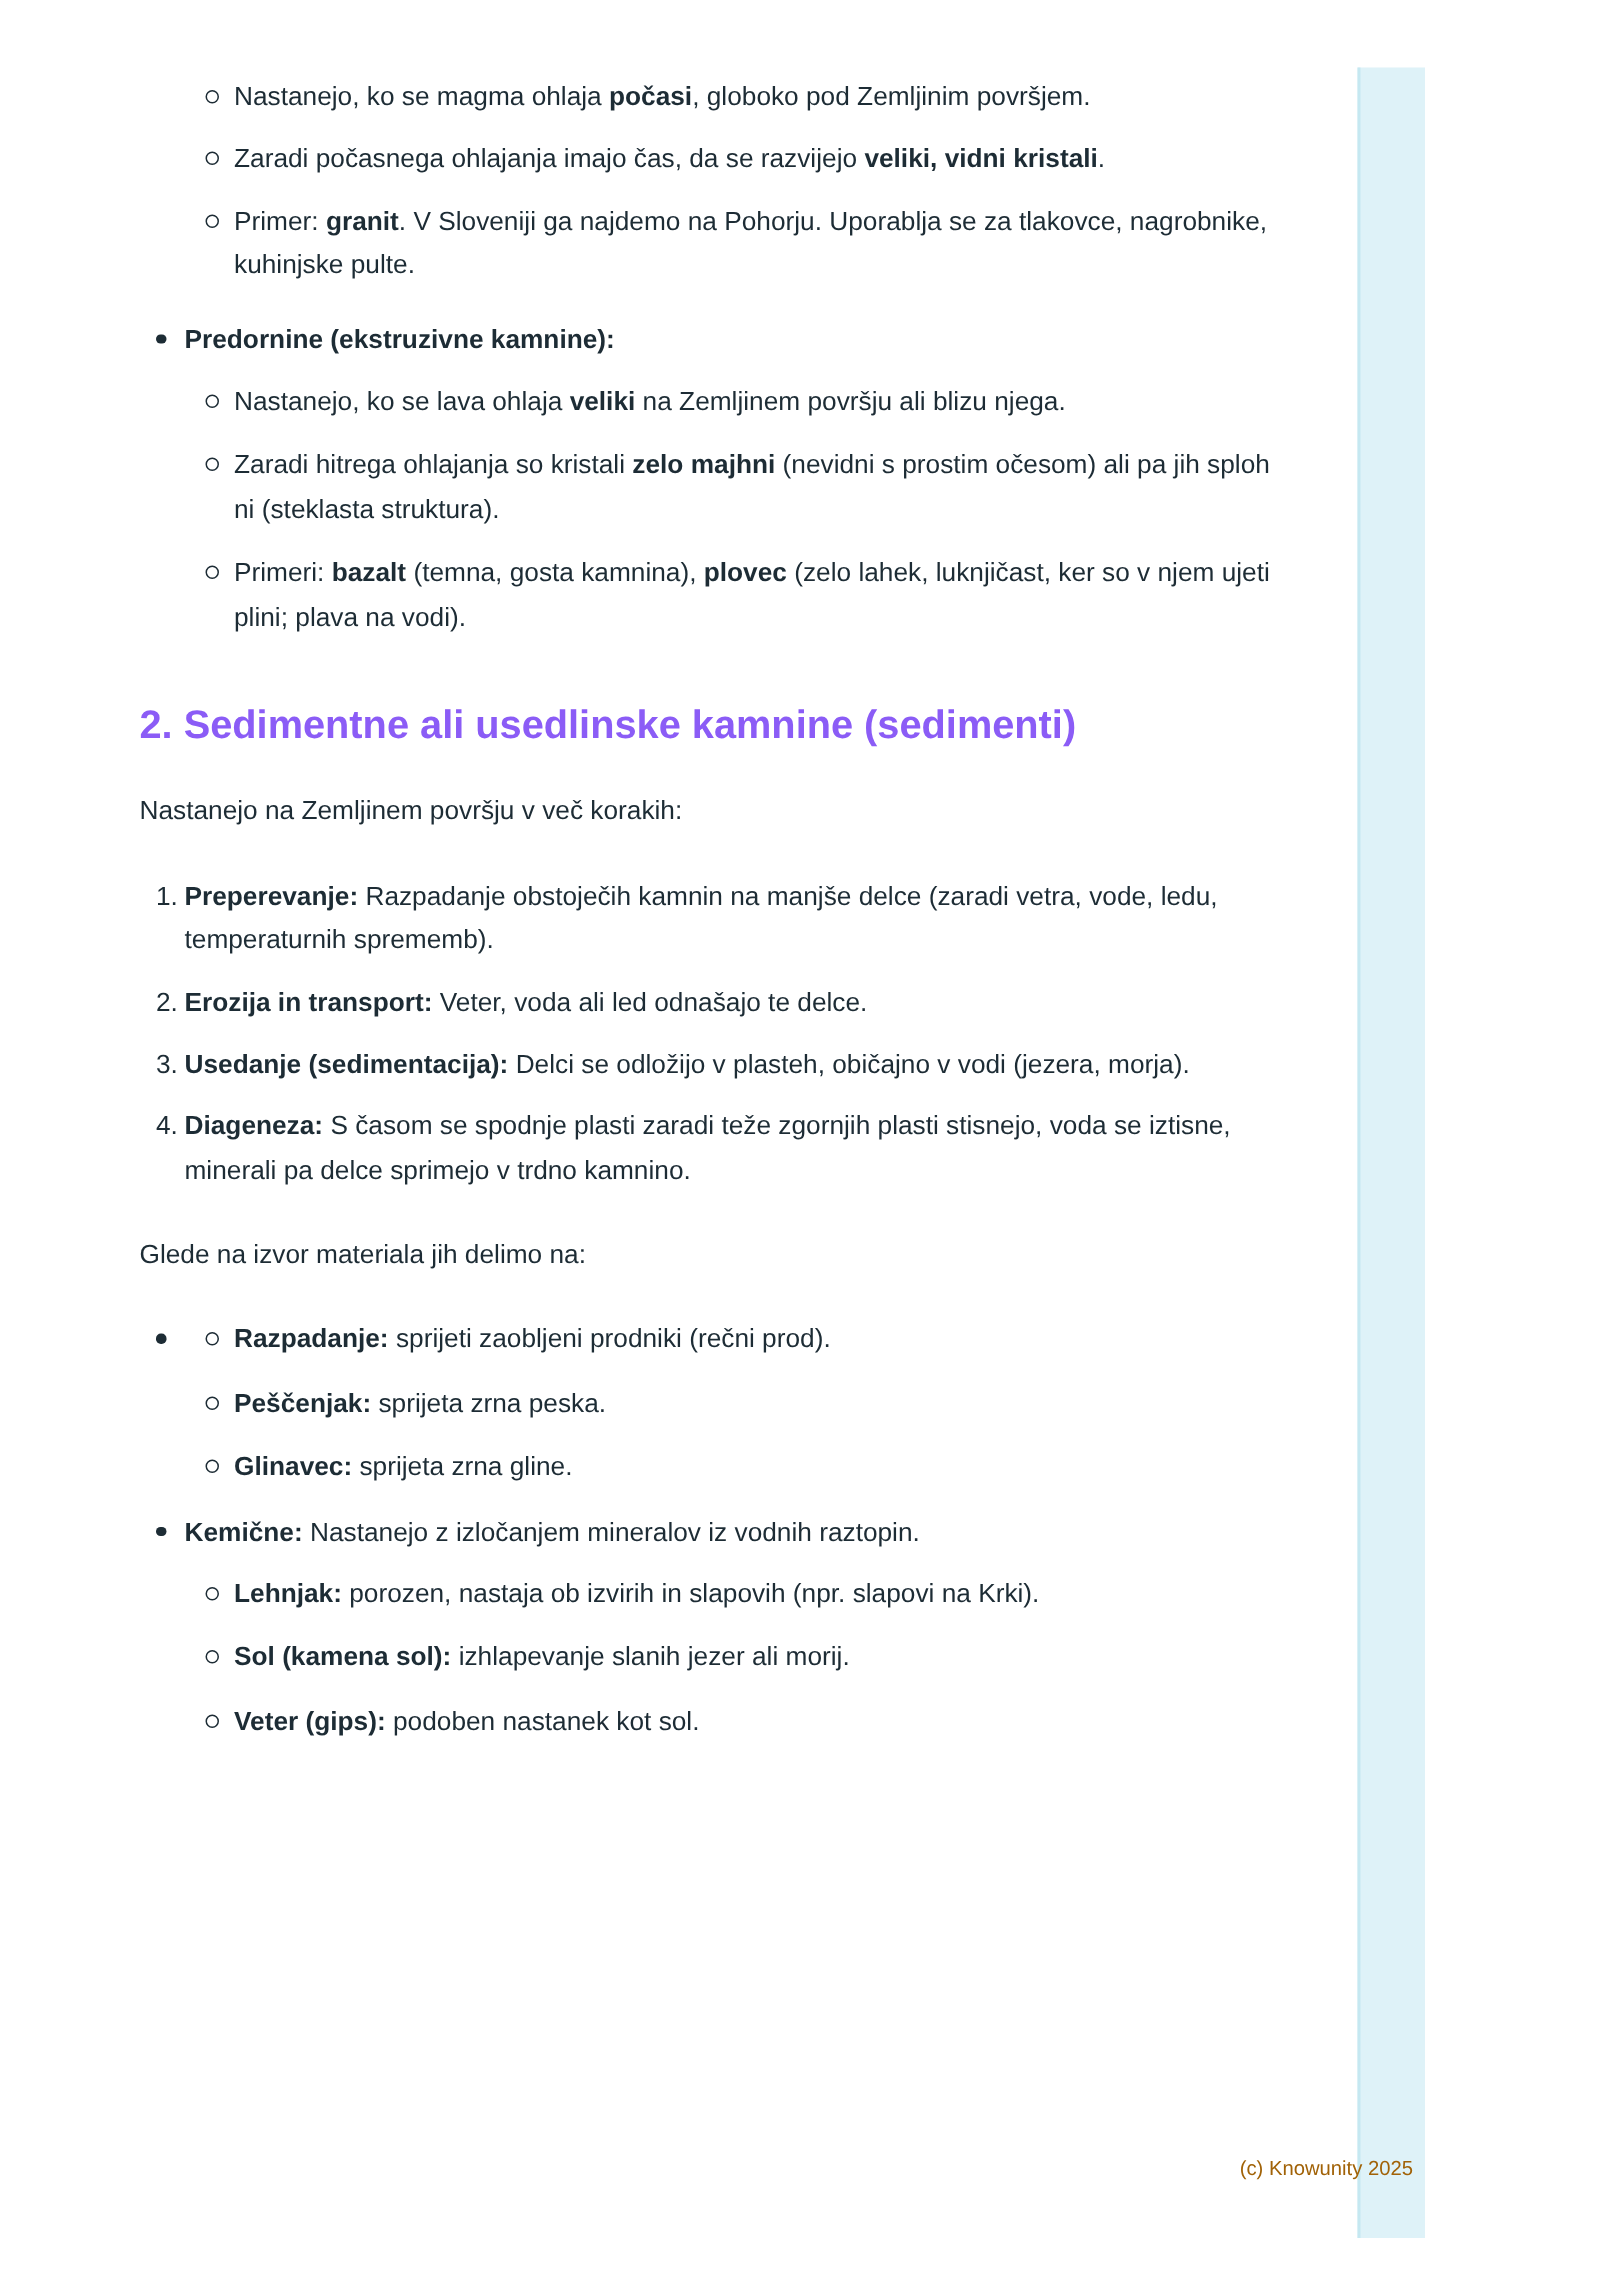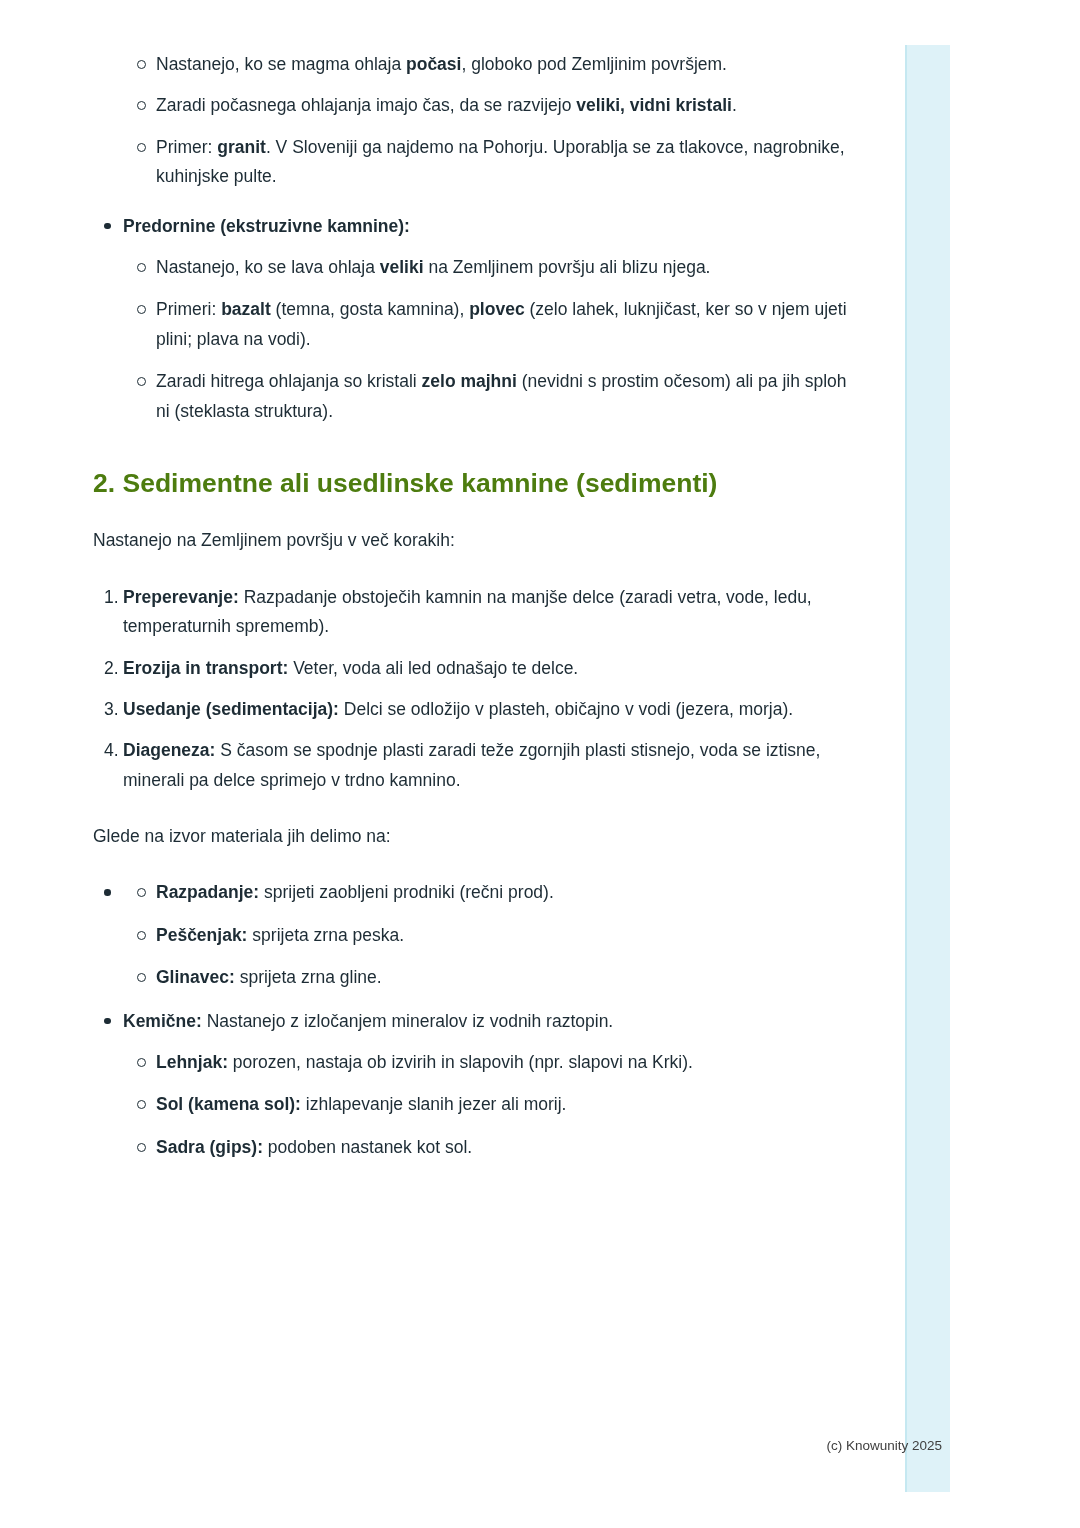--- a/index.html
+++ b/index.html
@@ -61,40 +61,40 @@
 
   
   .circle-list.nested { padding-left: 14px; margin-top: 12px; }
   .circle-list.nested > li { margin-bottom: 13px; }
 
   .section-heading {
     margin: 40px 0 26px;
     font-size: 26.5px;
     line-height: 1.3;
     font-weight: 700;
-    color: #4d7c0f;
+    color: #8b5cf6;
   }
   .para { margin: 0 0 27px; }
 
   .num-list { padding-left: 11px; counter-reset: step; margin: 0 0 27px; }
   .num-list > li { padding-left: 19px; margin-bottom: 12px; }
   .num-list > li::before {
     counter-increment: step;
     content: counter(step) ".";
     position: absolute;
     left: 0; top: 0;
     font-weight: 400;
   }
 
   .footer {
     position: absolute;
     right: 66px;
     bottom: 70px;
     font-size: 13.5px;
-    color: #404040;
+    color: #a16207;
     z-index: 2;
   }
 </style>
 </head>
 <body>
 
 <div class="page">
 
   <div class="side-strip"></div>
 
@@ -104,22 +104,22 @@
         <li><span class="li-text"><span>Nastanejo, ko se magma ohlaja </span><span class="b">počasi</span><span>, globoko pod Zemljinim površjem.</span></span></li>
         <li><span class="li-text"><span>Zaradi počasnega ohlajanja imajo čas, da se razvijejo </span><span class="b">veliki, vidni kristali</span><span>.</span></span></li>
         <li><span class="li-text"><span>Primer: </span><span class="b">granit</span><span>. V Sloveniji ga najdemo na Pohorju. Uporablja se za tlakovce, nagrobnike, kuhinjske pulte.</span></span></li>
       </ul>
 
     <ul class="disc-list">
       <li>
         <span class="li-text"><span class="b">Predornine (ekstruzivne kamnine):</span></span>
         <ul class="circle-list nested">
             <li><span class="li-text"><span>Nastanejo, ko se lava ohlaja </span><span class="b">veliki</span><span> na Zemljinem površju ali blizu njega.</span></span></li>
+            <li><span class="li-text"><span>Zaradi hitrega ohlajanja so kristali </span><span class="b">zelo majhni</span><span> (nevidni s prostim očesom) ali pa jih sploh ni (steklasta struktura).</span></span></li>
             <li><span class="li-text"><span>Primeri: </span><span class="b">bazalt</span><span> (temna, gosta kamnina), </span><span class="b">plovec</span><span> (zelo lahek, luknjičast, ker so v njem ujeti plini; plava na vodi).</span></span></li>
-            <li><span class="li-text"><span>Zaradi hitrega ohlajanja so kristali </span><span class="b">zelo majhni</span><span> (nevidni s prostim očesom) ali pa jih sploh ni (steklasta struktura).</span></span></li>
           </ul>
       </li>
     </ul>
 
     <h2 class="section-heading">2. Sedimentne ali usedlinske kamnine (sedimenti)</h2>
 
     <p class="para">Nastanejo na Zemljinem površju v več korakih:</p>
 
     <ol class="num-list">
         <li><span class="li-text"><span class="b">Preperevanje:</span><span> Razpadanje obstoječih kamnin na manjše delce (zaradi vetra, vode, ledu, temperaturnih sprememb).</span></span></li>
@@ -136,21 +136,21 @@
             <li><span class="li-text"><span class="b">Razpadanje:</span><span> sprijeti zaobljeni prodniki (rečni prod).</span></span></li>
             <li><span class="li-text"><span class="b">Peščenjak:</span><span> sprijeta zrna peska.</span></span></li>
             <li><span class="li-text"><span class="b">Glinavec:</span><span> sprijeta zrna gline.</span></span></li>
           </ul>
       </li>
       <li>
         <span class="li-text"><span class="b">Kemične:</span><span> Nastanejo z izločanjem mineralov iz vodnih raztopin.</span></span>
         <ul class="circle-list nested">
             <li><span class="li-text"><span class="b">Lehnjak:</span><span> porozen, nastaja ob izvirih in slapovih (npr. slapovi na Krki).</span></span></li>
             <li><span class="li-text"><span class="b">Sol (kamena sol):</span><span> izhlapevanje slanih jezer ali morij.</span></span></li>
-            <li><span class="li-text"><span class="b">Sadra (gips):</span><span> podoben nastanek kot sol.</span></span></li>
+            <li><span class="li-text"><span class="b">Veter (gips):</span><span> podoben nastanek kot sol.</span></span></li>
           </ul>
       </li>
     </ul>
 
   </div>
 
   <div class="footer">(c) Knowunity 2025</div>
 
 </div>
 

